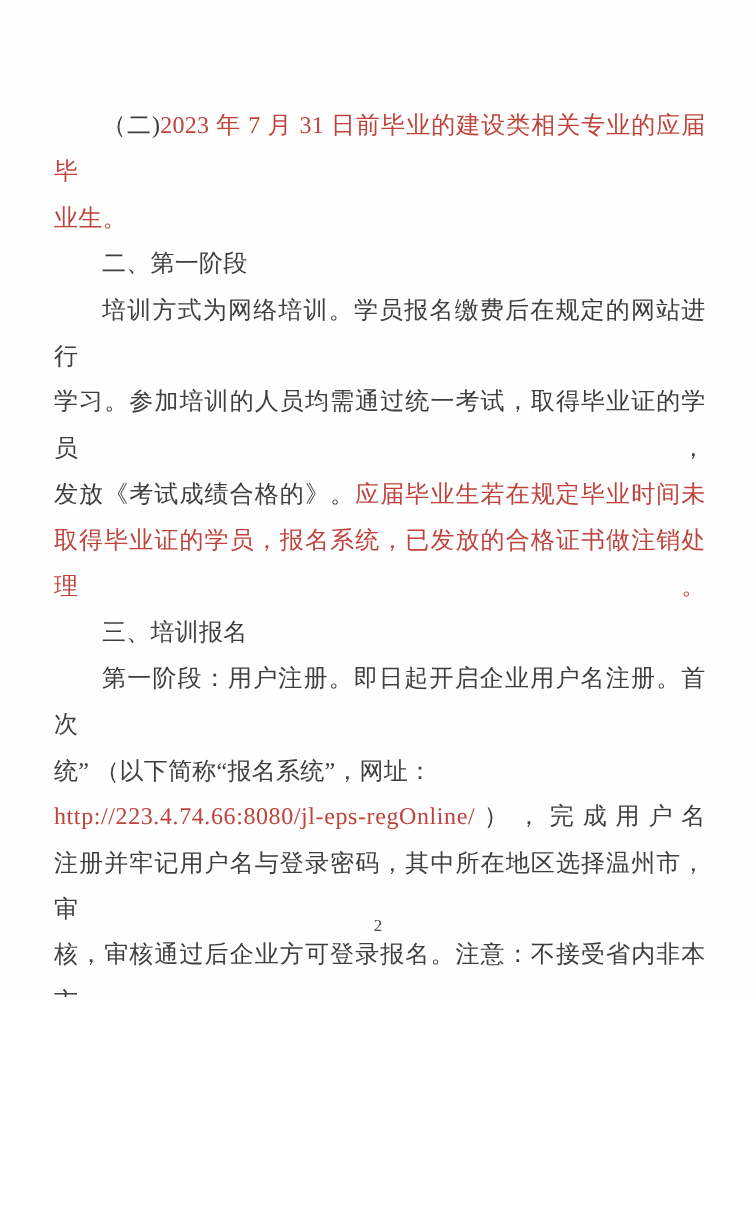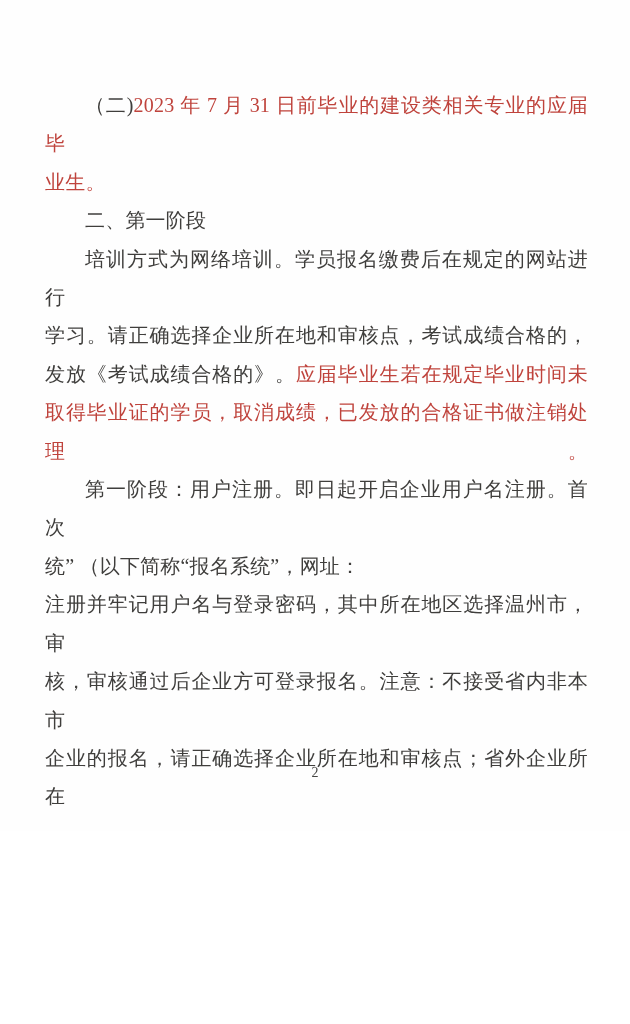--- a/index.html
+++ b/index.html
@@ -44,32 +44,34 @@
   <div class="content">
 
     <div class="line indent j"><span>（二)</span><span class="red">2023 年 7 月 31 日前毕业的建设类相关专业的应届毕</span></div>
 
     <div class="line"><span class="red">业生。</span></div>
 
     <div class="line indent"><span>二、第一阶段</span></div>
 
     <div class="line indent j"><span>培训方式为网络培训。学员报名缴费后在规定的网站进行</span></div>
 
-    <div class="line j"><span>学习。请正确选择企业所在地和审核点，考试成绩合格的，</span></div>
+    <div class="line j"><span>学习。参加培训的人员均需通过统一考试，取得毕业证的学员，</span></div>
 
     <div class="line j"><span>发放《考试成绩合格的》。</span><span class="red">应届毕业生若在规定毕业时间未</span></div>
 
-    <div class="line j"><span class="red">取得毕业证的学员，取消成绩，已发放的合格证书做注销处理。</span></div>
+    <div class="line j"><span class="red">取得毕业证的学员，报名系统，已发放的合格证书做注销处理。</span></div>
 
+    <div class="line indent"><span>三、培训报名</span></div>
 
     <div class="line indent j"><span>第一阶段：用户注册。即日起开启企业用户名注册。首次</span></div>
 
 
     <div class="line"><span>统” （以下简称“报名系统”，网址：</span></div>
 
+    <div class="line j"><span class="red url">http://223.4.74.66:8080/jl-eps-regOnline/</span><span>），完成用户名</span></div>
 
     <div class="line j"><span>注册并牢记用户名与登录密码，其中所在地区选择温州市，审</span></div>
 
 
     <div class="line j"><span>核，审核通过后企业方可登录报名。注意：不接受省内非本市</span></div>
 
     <div class="line j"><span>企业的报名，请正确选择企业所在地和审核点；省外企业所在</span></div>
 
   </div>
 

